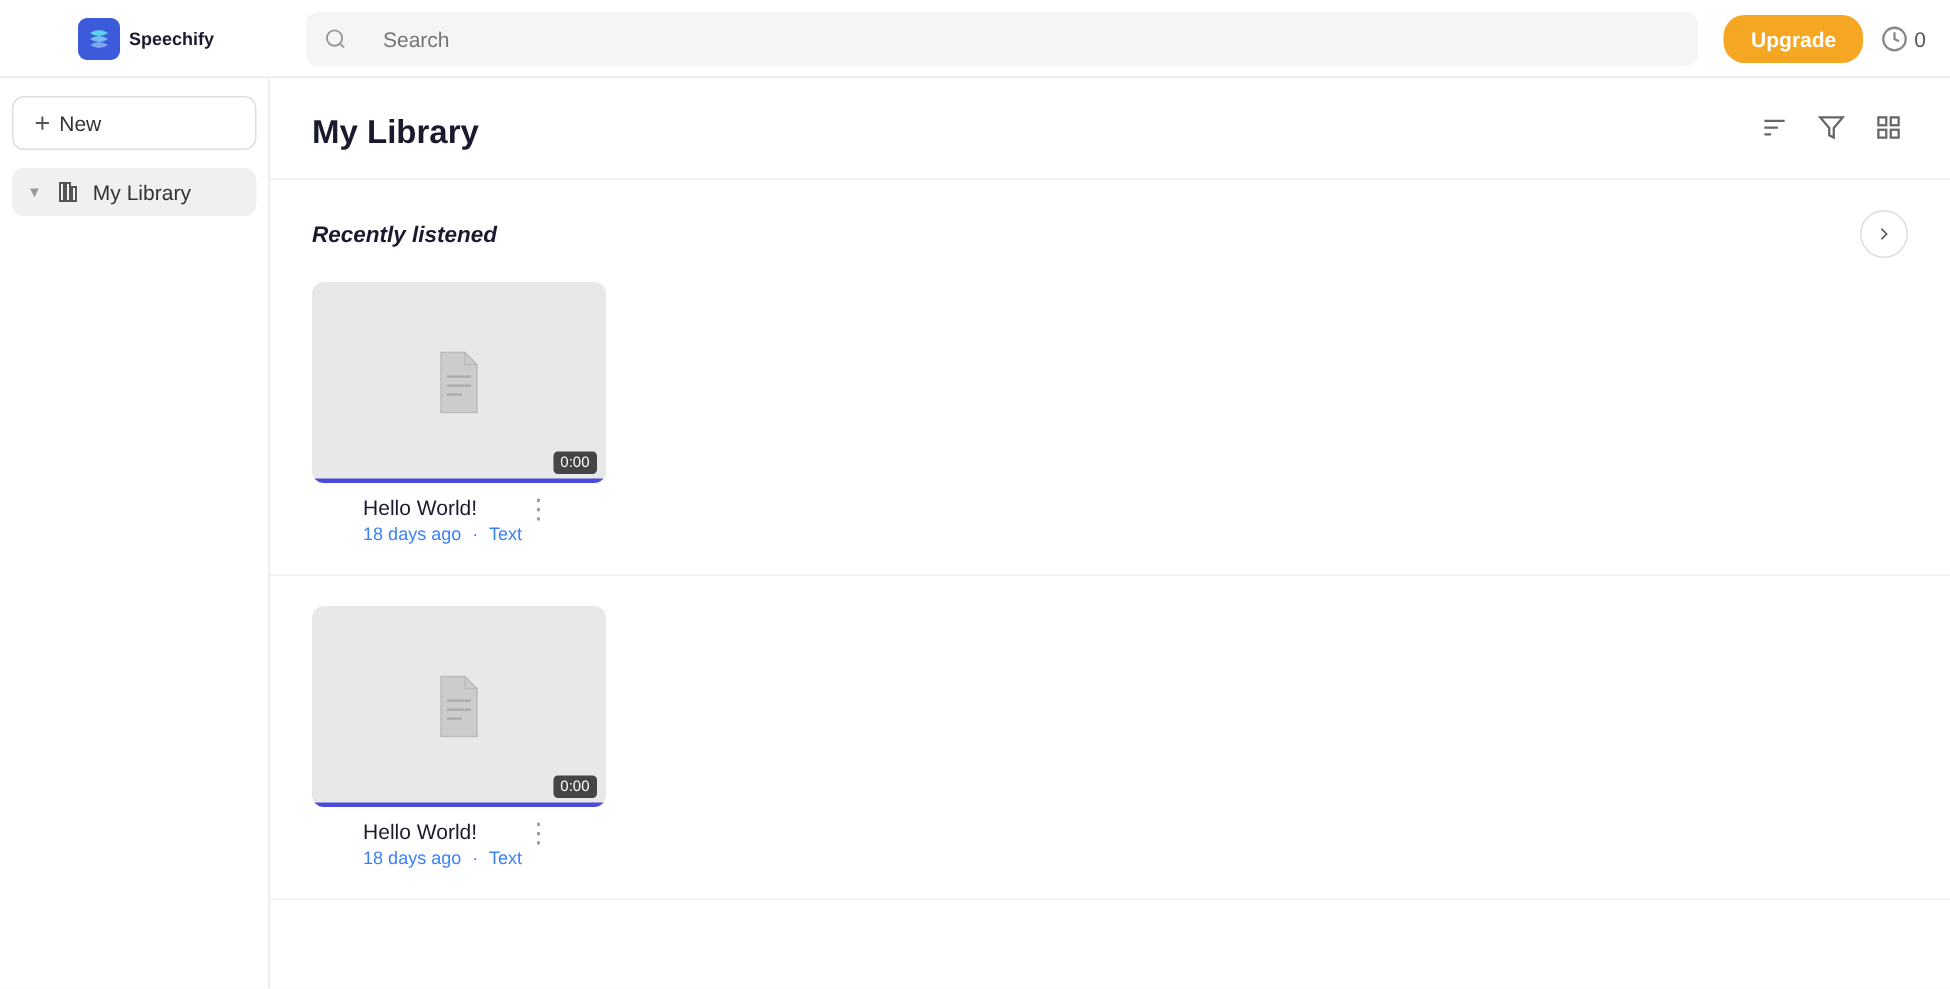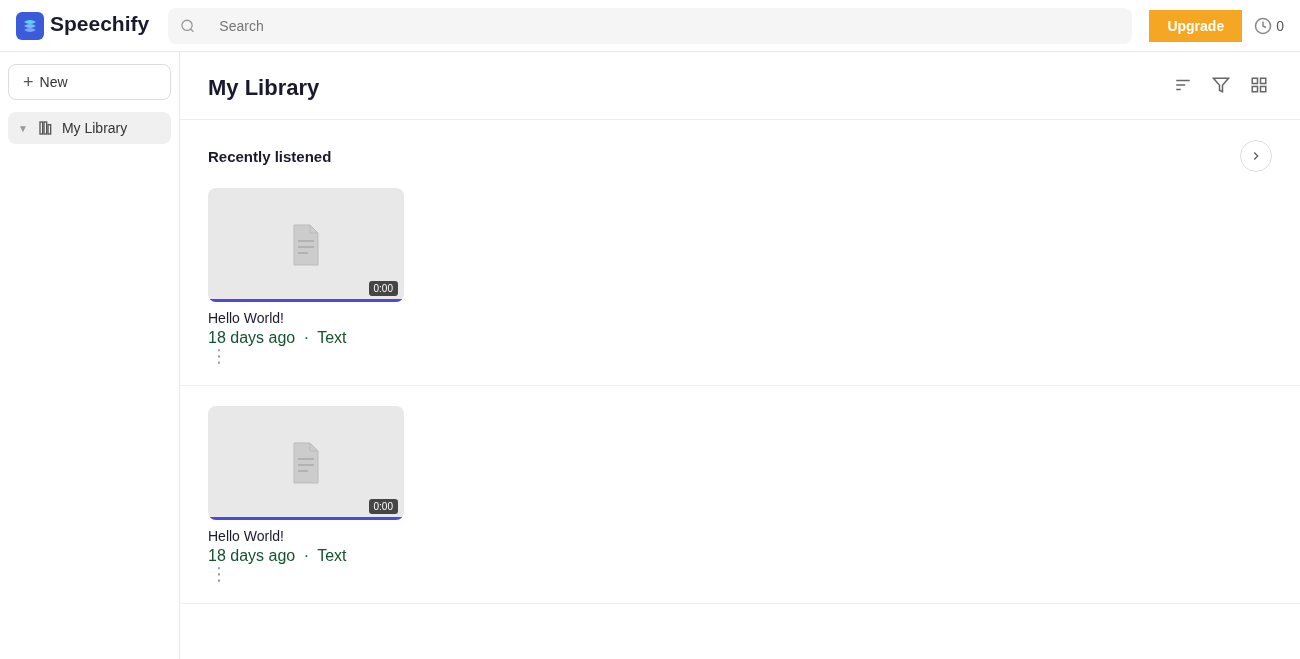--- a/index.html
+++ b/index.html
@@ -11,25 +11,27 @@
       background: #fff;
       display: flex;
       align-items: center;
       padding: 0 16px;
       border-bottom: 1px solid #e8e8e8;
       gap: 12px;
       flex-shrink: 0;
     }
     .logo {
       display: flex;
+      align-items: center;
       gap: 6px;
       font-weight: 700;
-      font-size: 21px;
+      font-size: 12px;
       color: #1a1a2e;
       min-width: 140px;
+      margin-left: 36px;
     }
     .logo-icon {
       width: 28px;
       height: 28px;
     }
     .search-bar {
       flex: 1;
       display: flex;
       align-items: center;
       background: #f5f5f5;
@@ -50,21 +52,21 @@
       display: flex;
       align-items: center;
       gap: 12px;
       min-width: 140px;
       justify-content: flex-end;
     }
     .upgrade-btn {
       background: #f5a623;
       color: #fff;
       border: none;
-      border-radius: 0;
+      border-radius: 14px;
       padding: 8px 18px;
       font-size: 14px;
       font-weight: 600;
       cursor: pointer;
     }
     .credits-badge {
       display: flex;
       align-items: center;
       gap: 4px;
       font-size: 14px;
@@ -170,20 +172,21 @@
     .section-header {
       display: flex;
       align-items: center;
       justify-content: space-between;
       margin-bottom: 16px;
     }
     .section-title {
       font-size: 15px;
       font-weight: 600;
       color: #1a1a2e;
+      font-style: italic;
     }
     .section-nav-btn {
       width: 32px;
       height: 32px;
       border-radius: 50%;
       border: 1px solid #ddd;
       background: #fff;
       cursor: pointer;
       display: flex;
       align-items: center;
@@ -196,21 +199,21 @@
     .cards-row {
       display: flex;
       gap: 16px;
     }
     .card {
       width: 196px;
       cursor: pointer;
     }
     .card-thumb {
       width: 196px;
-      height: 114px;
+      height: 134px;
       background: #e8e8e8;
       border-radius: 8px;
       display: flex;
       align-items: center;
       justify-content: center;
       position: relative;
       overflow: hidden;
     }
     .card-thumb .progress-bar {
       position: absolute;
@@ -226,32 +229,31 @@
       right: 6px;
       background: rgba(0,0,0,0.7);
       color: #fff;
       font-size: 10px;
       padding: 2px 5px;
       border-radius: 3px;
     }
     .card-info {
       display: flex;
       align-items: flex-start;
-      justify-content: flex-end;
+      justify-content: center;
       margin-top: 8px;
-      flex-direction: column;
     }
     .card-name {
       font-size: 14px;
       font-weight: 500;
       color: #1a1a2e;
     }
     .card-meta {
-      font-size: 16px;
-      color: #14532d;
+      font-size: 12px;
+      color: #3b82f6;
       margin-top: 3px;
     }
     .card-meta .dot {
       margin: 0 4px;
     }
     .card-menu-btn {
       background: none;
       border: none;
       cursor: pointer;
       color: #999;

